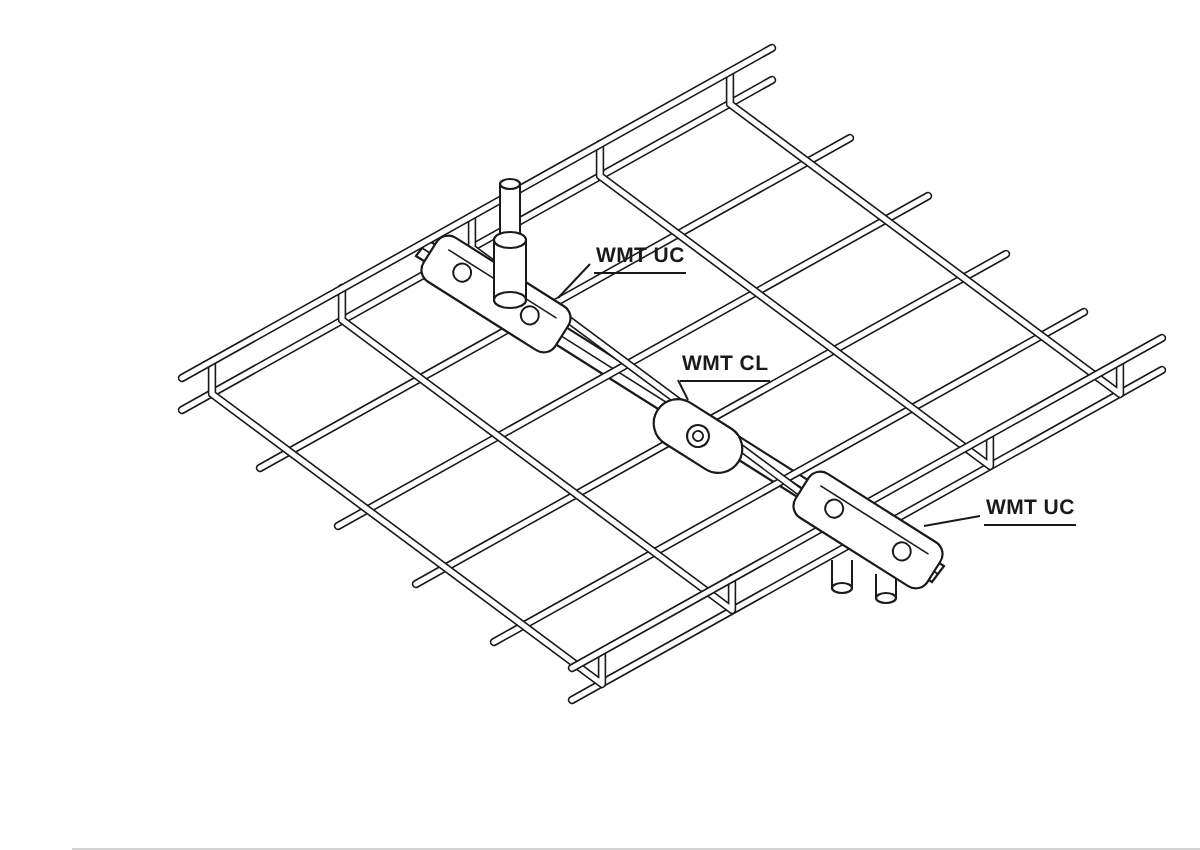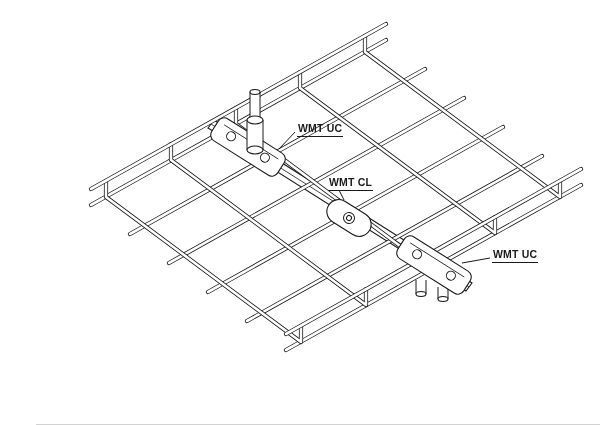--- a/index.html
+++ b/index.html
@@ -127,18 +127,18 @@
 
     <g>
       <line class="leader" x1="259" y1="132" x2="243" y2="149"></line>
       <line class="leader" x1="303" y1="190" x2="308" y2="200"></line>
       <line class="leader" x1="454" y1="258" x2="426" y2="263"></line>
     </g>
   </svg>
 
   <div class="part-label" style="left:261px;top:122px">WMT UC</div>
 
-  <div class="part-label" style="left:292px;top:176px">WMT CL</div>
+  <div class="part-label" style="left:304px;top:176px">WMT CL</div>
 
   <div class="part-label" style="left:456px;top:248px">WMT UC</div>
 
   <div class="bottom-line"></div>
 </div>
 
 </body></html>

